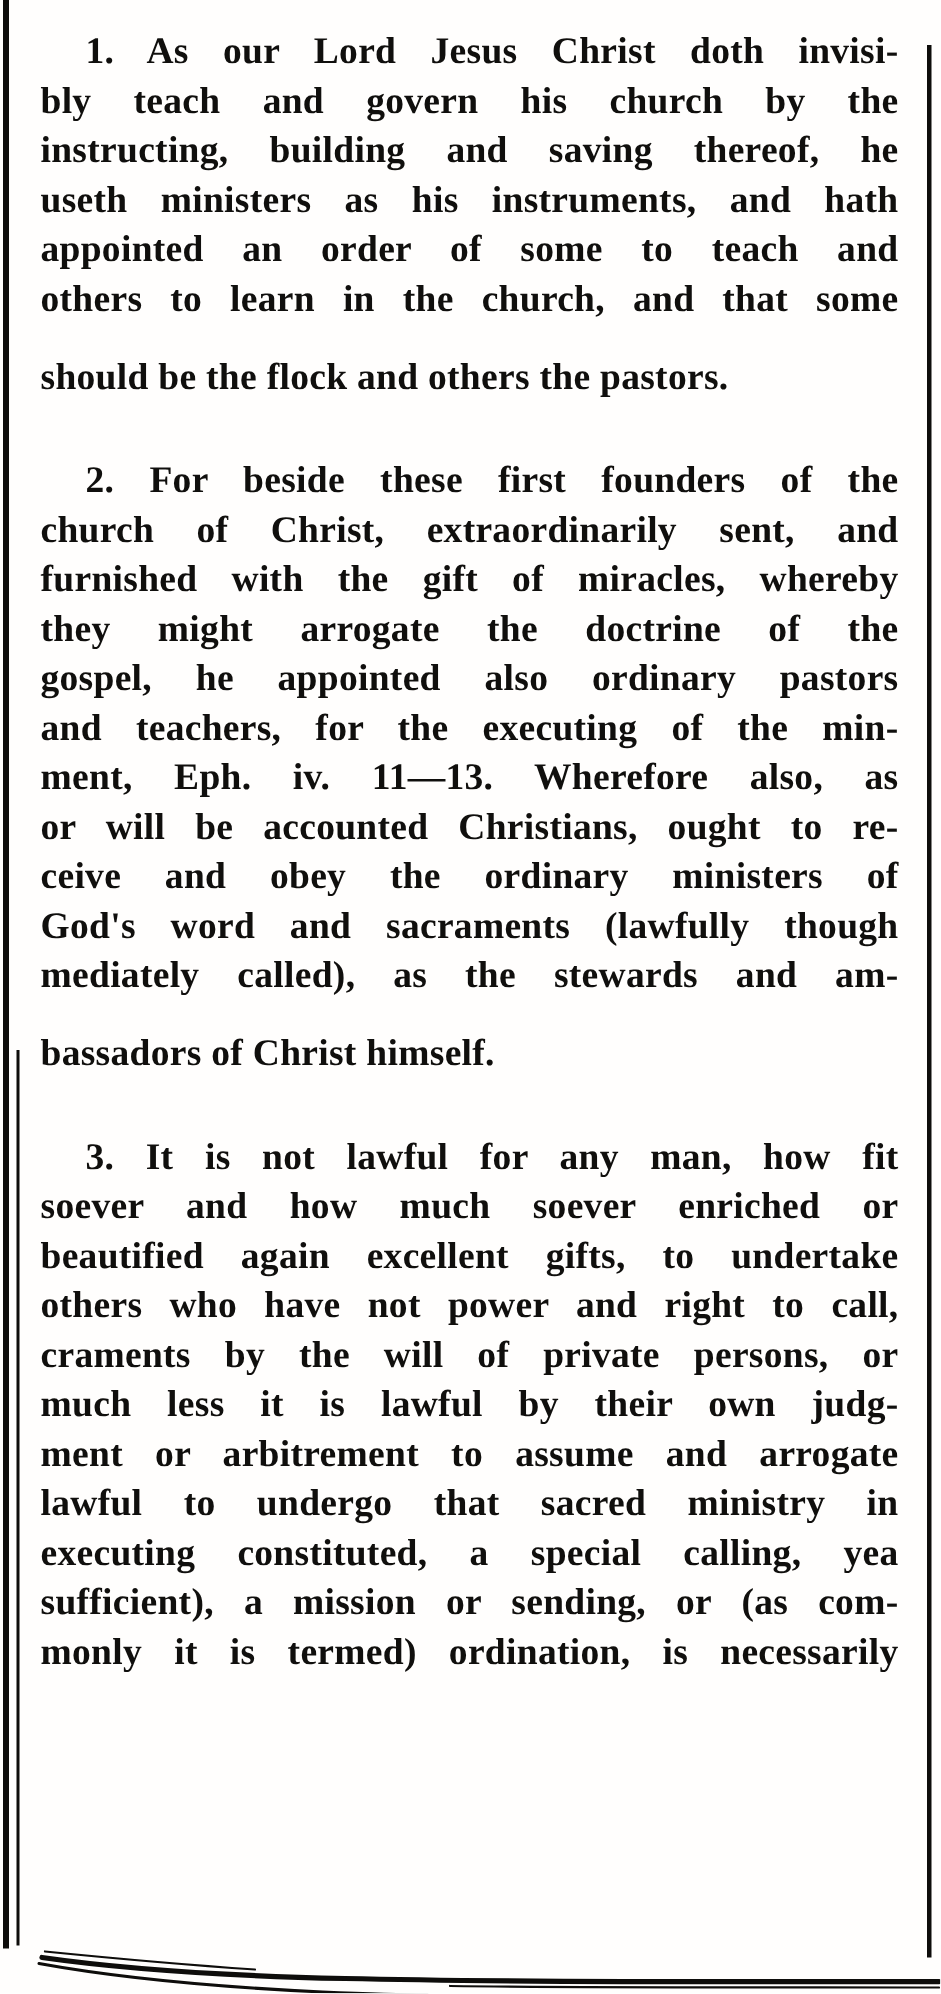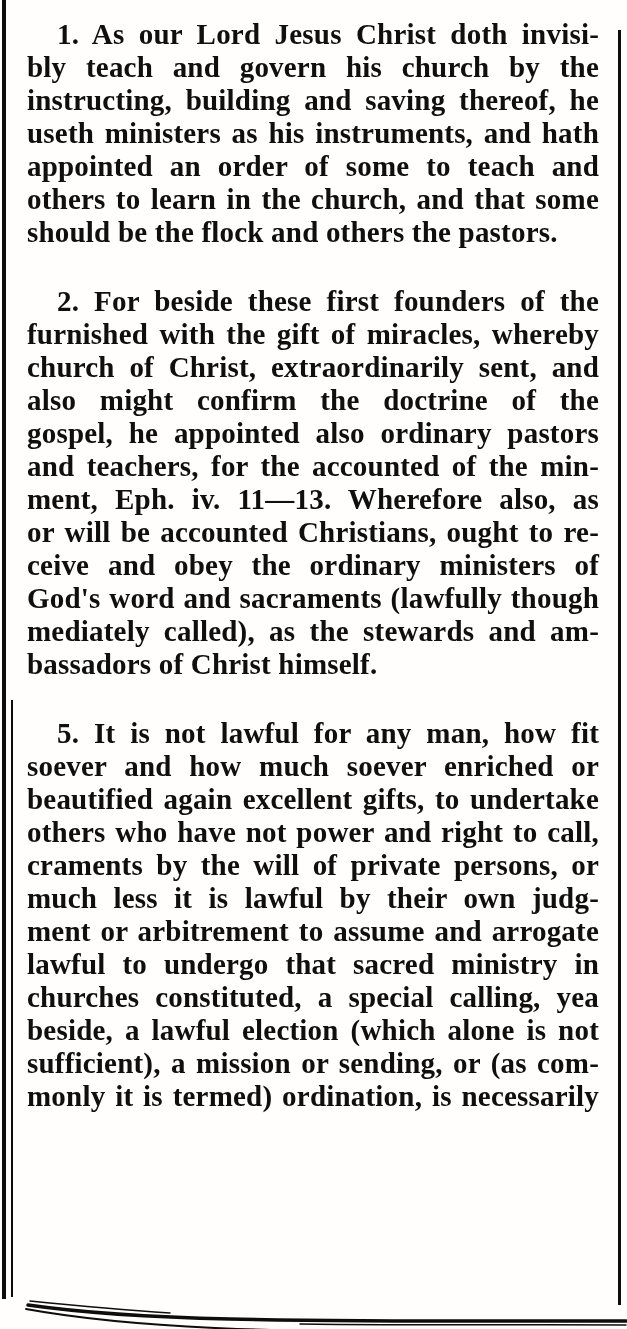--- a/index.html
+++ b/index.html
@@ -16,33 +16,33 @@
     font-family: "Liberation Serif", "DejaVu Serif", serif;
   }
   
   #text-col {
     position: absolute;
     left: 27px;
     top: 18px;
     width: 572px;
     color: var(--ink, #100f0d);
     font-weight: bold;
-    font-size: 29px;
+    font-size: 25px;
     line-height: 33px;
     letter-spacing: 0.2px;
   }
   .para { margin: 0 0 36px 0; }
   .para:last-child { margin-bottom: 0; }
   .ln {
     text-align: justify;
     text-align-last: justify;
     min-height: 33px;
   }
   .ln.first { text-indent: 30px; }
-  .ln.end { text-align-last: left; }
+  .ln.end { text-align-last: left; margin-top: 19px; }
 
   
   .rule {
     position: absolute;
     background: #0e0d0b;
   }
   #left-rule-outer { left: 2px;  top: 0;     width: 4px; height: 1299px; }
   #left-rule-inner { left: 11px; top: 700px; width: 2px; height: 597px; }
   #right-rule      { left: 618px; top: 30px; width: 3px; height: 1275px; }
 
@@ -71,44 +71,43 @@
       <div class="ln">bly teach and govern his church by the</div>
       <div class="ln">instructing, building and saving thereof, he</div>
       <div class="ln">useth ministers as his instruments, and hath</div>
       <div class="ln">appointed an order of some to teach and</div>
       <div class="ln">others to learn in the church, and that some</div>
       <div class="ln end">should be the flock and others the pastors.</div>
     </div>
 
     <div class="para">
       <div class="ln first">2. For beside these first founders of the</div>
+      <div class="ln">church of Christ, extraordinarily sent, and</div>
       <div class="ln">furnished with the gift of miracles, whereby</div>
-      <div class="ln">church of Christ, extraordinarily sent, and</div>
-      <div class="ln">also might confirm the doctrine of the</div>
+      <div class="ln">they might arrogate the doctrine of the</div>
       <div class="ln">gospel, he appointed also ordinary pastors</div>
-      <div class="ln">and teachers, for the accounted of the min-</div>
+      <div class="ln">and teachers, for the executing of the min-</div>
       <div class="ln">ment, Eph. iv. 11—13.  Wherefore also, as</div>
       <div class="ln">or will be accounted Christians, ought to re-</div>
       <div class="ln">ceive and obey the ordinary ministers of</div>
       <div class="ln">God's word and sacraments (lawfully though</div>
       <div class="ln">mediately called), as the stewards and am-</div>
       <div class="ln end">bassadors of Christ himself.</div>
     </div>
 
     <div class="para">
-      <div class="ln first">5. It is not lawful for any man, how fit</div>
+      <div class="ln first">3. It is not lawful for any man, how fit</div>
       <div class="ln">soever and how much soever enriched or</div>
       <div class="ln">beautified again excellent gifts, to undertake</div>
       <div class="ln">others who have not power and right to call,</div>
       <div class="ln">craments by the will of private persons, or</div>
       <div class="ln">much less it is lawful by their own judg-</div>
       <div class="ln">ment or arbitrement to assume and arrogate</div>
       <div class="ln">lawful to undergo that sacred ministry in</div>
-      <div class="ln">churches constituted, a special calling, yea</div>
-      <div class="ln">beside, a lawful election (which alone is not</div>
+      <div class="ln">executing constituted, a special calling, yea</div>
       <div class="ln">sufficient), a mission or sending, or (as com-</div>
       <div class="ln">monly it is termed) ordination, is necessarily</div>
     </div>
 
   </div>
 
   <div id="bottom-flourish">
     <svg width="627" height="41" viewBox="0 0 627 41" xmlns="http://www.w3.org/2000/svg">
       <path d="M 28 17 C 70 23, 140 29, 230 31 C 360 34, 520 33, 626 33" fill="none" stroke="#0e0d0b" stroke-width="3.5" stroke-linecap="round"></path>
       <path d="M 26 21 C 70 29, 130 36, 215 40 C 250 41.5, 270 42, 285 42" fill="none" stroke="#0e0d0b" stroke-width="2" stroke-linecap="round"></path>

